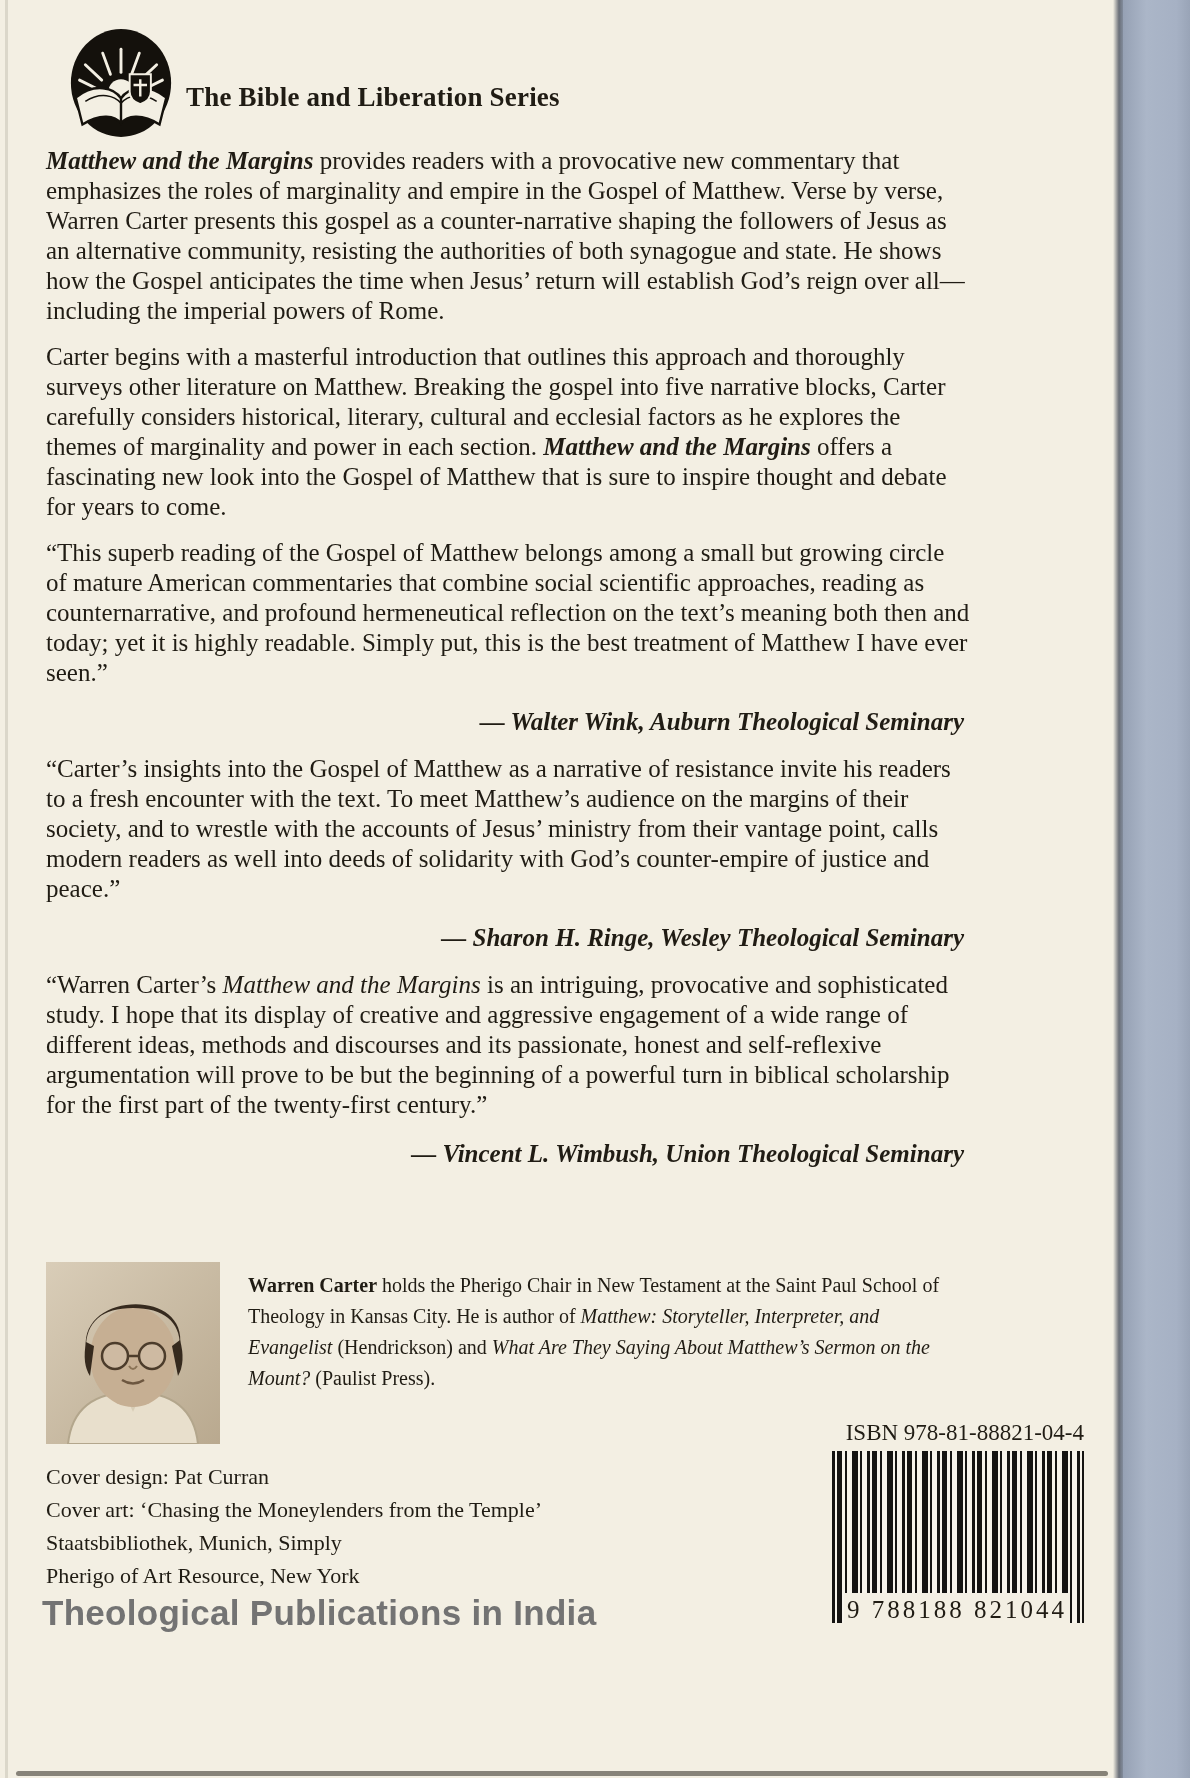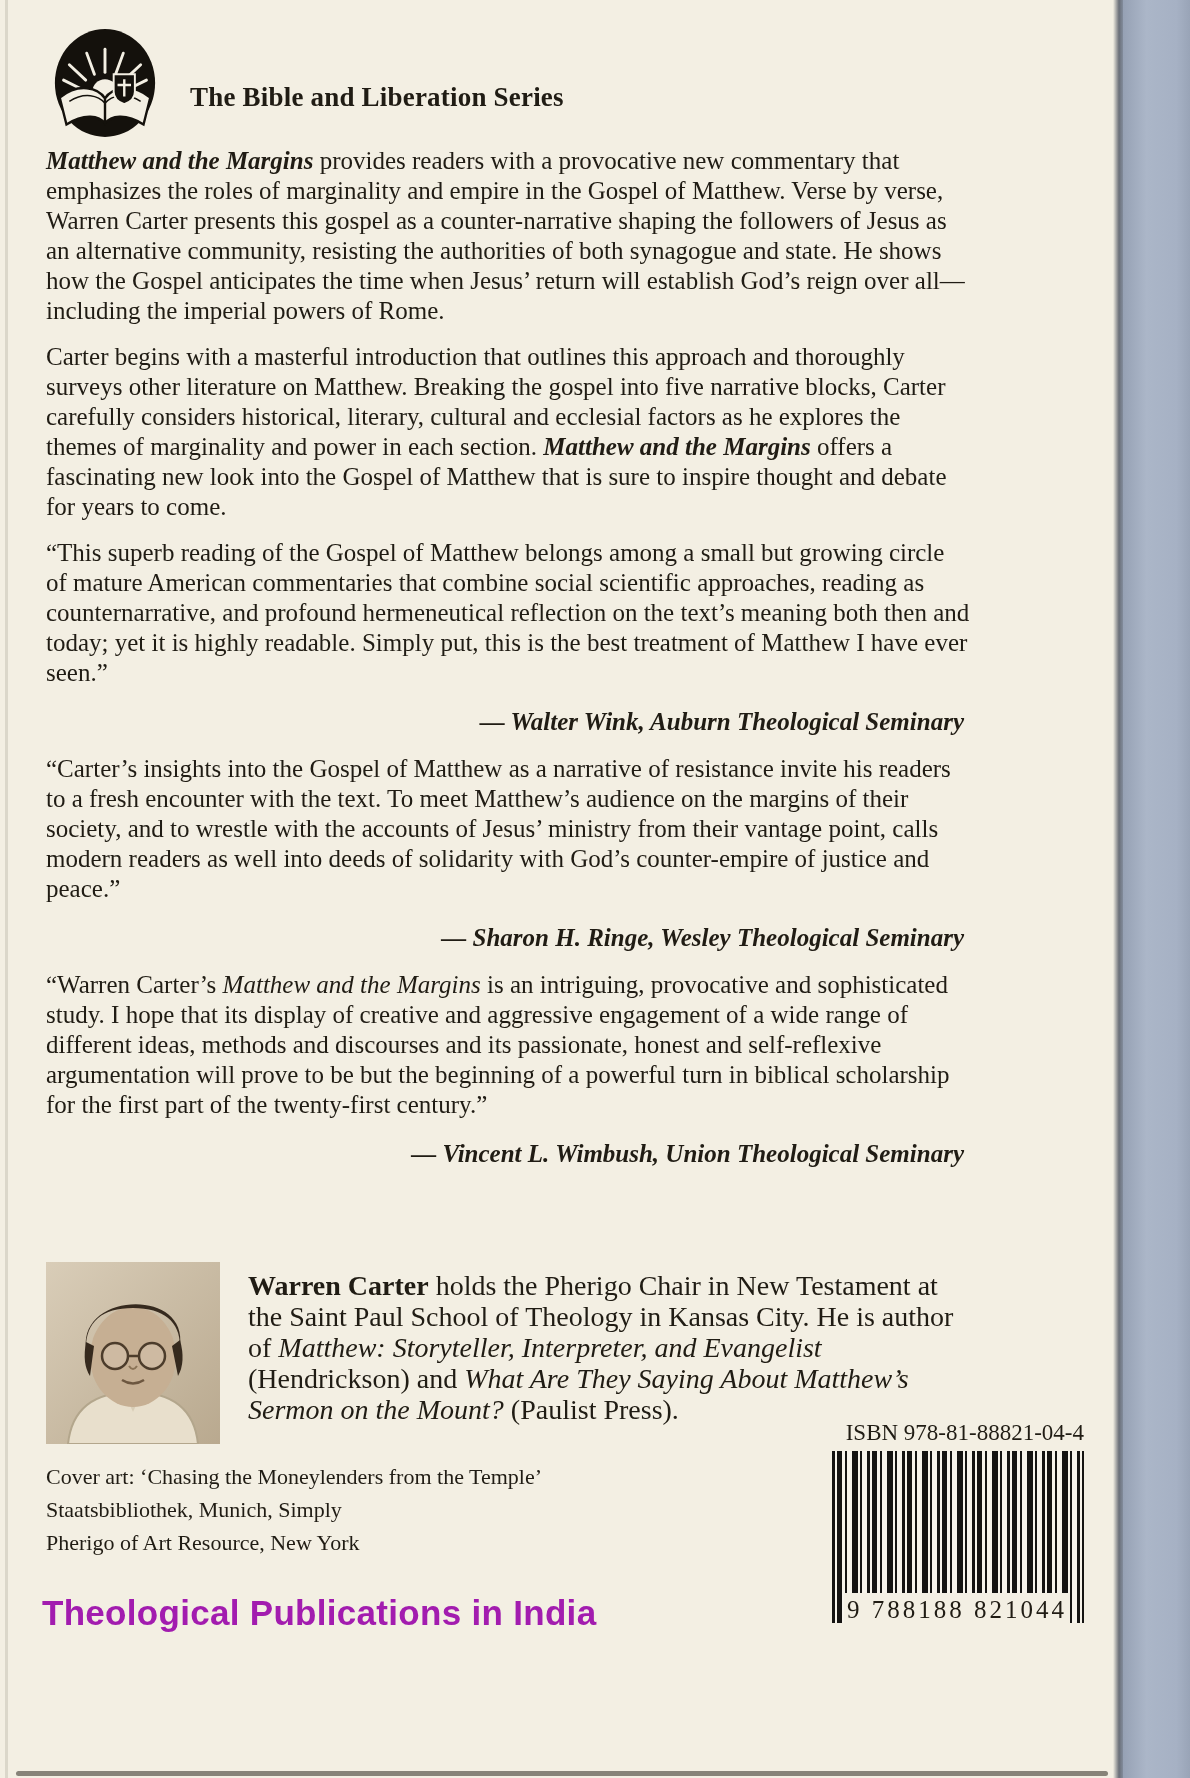--- a/index.html
+++ b/index.html
@@ -13,55 +13,55 @@
   }
   
   .left-edge   { position:absolute; left:5px; top:0; height:100%; width:3px; background:rgba(110,105,90,.18); }
   .book-edge   { position:absolute; left:1113px; top:0; width:10px; height:100%;
                  background:linear-gradient(90deg, rgba(60,62,66,0), #6a6f78 60%, #828c9c); }
   .edge-strip  { position:absolute; left:1123px; top:0; width:67px; height:100%;
                  background:linear-gradient(90deg,#96a1b4,#abb6c8 35%,#a6b1c4 80%,#99a4b7); }
   .bottom-shadow { position:absolute; left:16px; width:1092px; bottom:2px; height:5px;
                  background:rgba(45,42,35,.55); border-radius:3px; }
 
-  .series-header { position:absolute; top:26px; left:52px; display:flex; align-items:center; gap:32px; }
+  .series-header { position:absolute; top:26px; left:68px; display:flex; align-items:center; gap:12px; }
   .series-logo   { width:106px; height:114px; flex:none; }
   .series-title  { font-size:27px; font-weight:bold; transform:translateY(14px); letter-spacing:.2px; }
 
   .main-text { position:absolute; left:46px; top:146px; width:924px; font-size:25px; line-height:30px; }
   .main-text p { margin:0 0 16px 0; }
   .bt  { font-weight:bold; font-style:italic; }
   .it  { font-style:italic; }
   .q-attr { text-align:right; font-style:italic; font-weight:600; font-size:25px;
             margin:19px 6px 17px 0; }
 
   .author-section { position:absolute; left:46px; top:1262px; display:flex; gap:28px; width:935px; }
   .author-photo   { width:174px; height:182px; flex:none; }
-  .author-bio     { font-size:28px; line-height:31px; width:706px; margin-top:8px; }
+  .author-bio     { font-size:20px; line-height:31px; width:706px; margin-top:8px; }
   .bold { font-weight:bold; }
 
   .isbn-barcode { position:absolute; left:826px; top:1420px; width:258px; }
   .isbn-label   { font-size:23px; text-align:right; white-space:nowrap; margin-bottom:5px; }
   .barcode      { position:relative; }
   .barcode-bars { height:172px; width:252px; margin-left:6px;
     background:repeating-linear-gradient(90deg,
       #151412 0 3px,  #f6f3ea 3px 5px,
       #151412 5px 10px, #f6f3ea 10px 13px,
       #151412 13px 15px, #f6f3ea 15px 20px,
       #151412 20px 26px, #f6f3ea 26px 28px,
       #151412 28px 30px, #f6f3ea 30px 35px); }
   .barcode-digits { position:relative; margin:-30px 14px 12px 18px; background:#f3efe3;
       font-size:25px; letter-spacing:3px; text-align:center; padding-top:3px; white-space:nowrap; }
 
   .credits { position:absolute; left:46px; top:1460px; font-size:22px; line-height:33px; }
   .credits div { white-space:nowrap; }
 
   .publisher { position:absolute; left:42px; top:1590px;
       font-family:"Liberation Sans", sans-serif; font-weight:bold;
-      font-size:35px; line-height:45px; color:#a21caf; letter-spacing:.3px;text-align:center; }
+      font-size:35px; line-height:45px; color:#737373; letter-spacing:.3px;text-align:center; }
 </style>
 </head>
 <body>
 
 <div>
 
   <div class="series-header">
     <span class="series-logo">
       <svg width="106" height="114" viewBox="0 0 110 118">
         <ellipse cx="55" cy="59" rx="52" ry="56" fill="#14110c"></ellipse>
@@ -127,20 +127,21 @@
 
   <div class="isbn-barcode">
     <div class="isbn-label">ISBN 978-81-88821-04-4</div>
     <div class="barcode">
       <div class="barcode-bars"></div>
       <div class="barcode-digits">9 788188 821044</div>
     </div>
   </div>
 
   <div class="credits">
+    <div>Cover design: Pat Curran</div>
     <div>Cover art: ‘Chasing the Moneylenders from the Temple’</div>
     <div>Staatsbibliothek, Munich, Simply</div>
     <div>Pherigo of Art Resource, New York</div>
   </div>
 
   <div class="publisher">
     <div>Theological Publications in India</div>
   </div>
 
   <div class="left-edge"></div>

